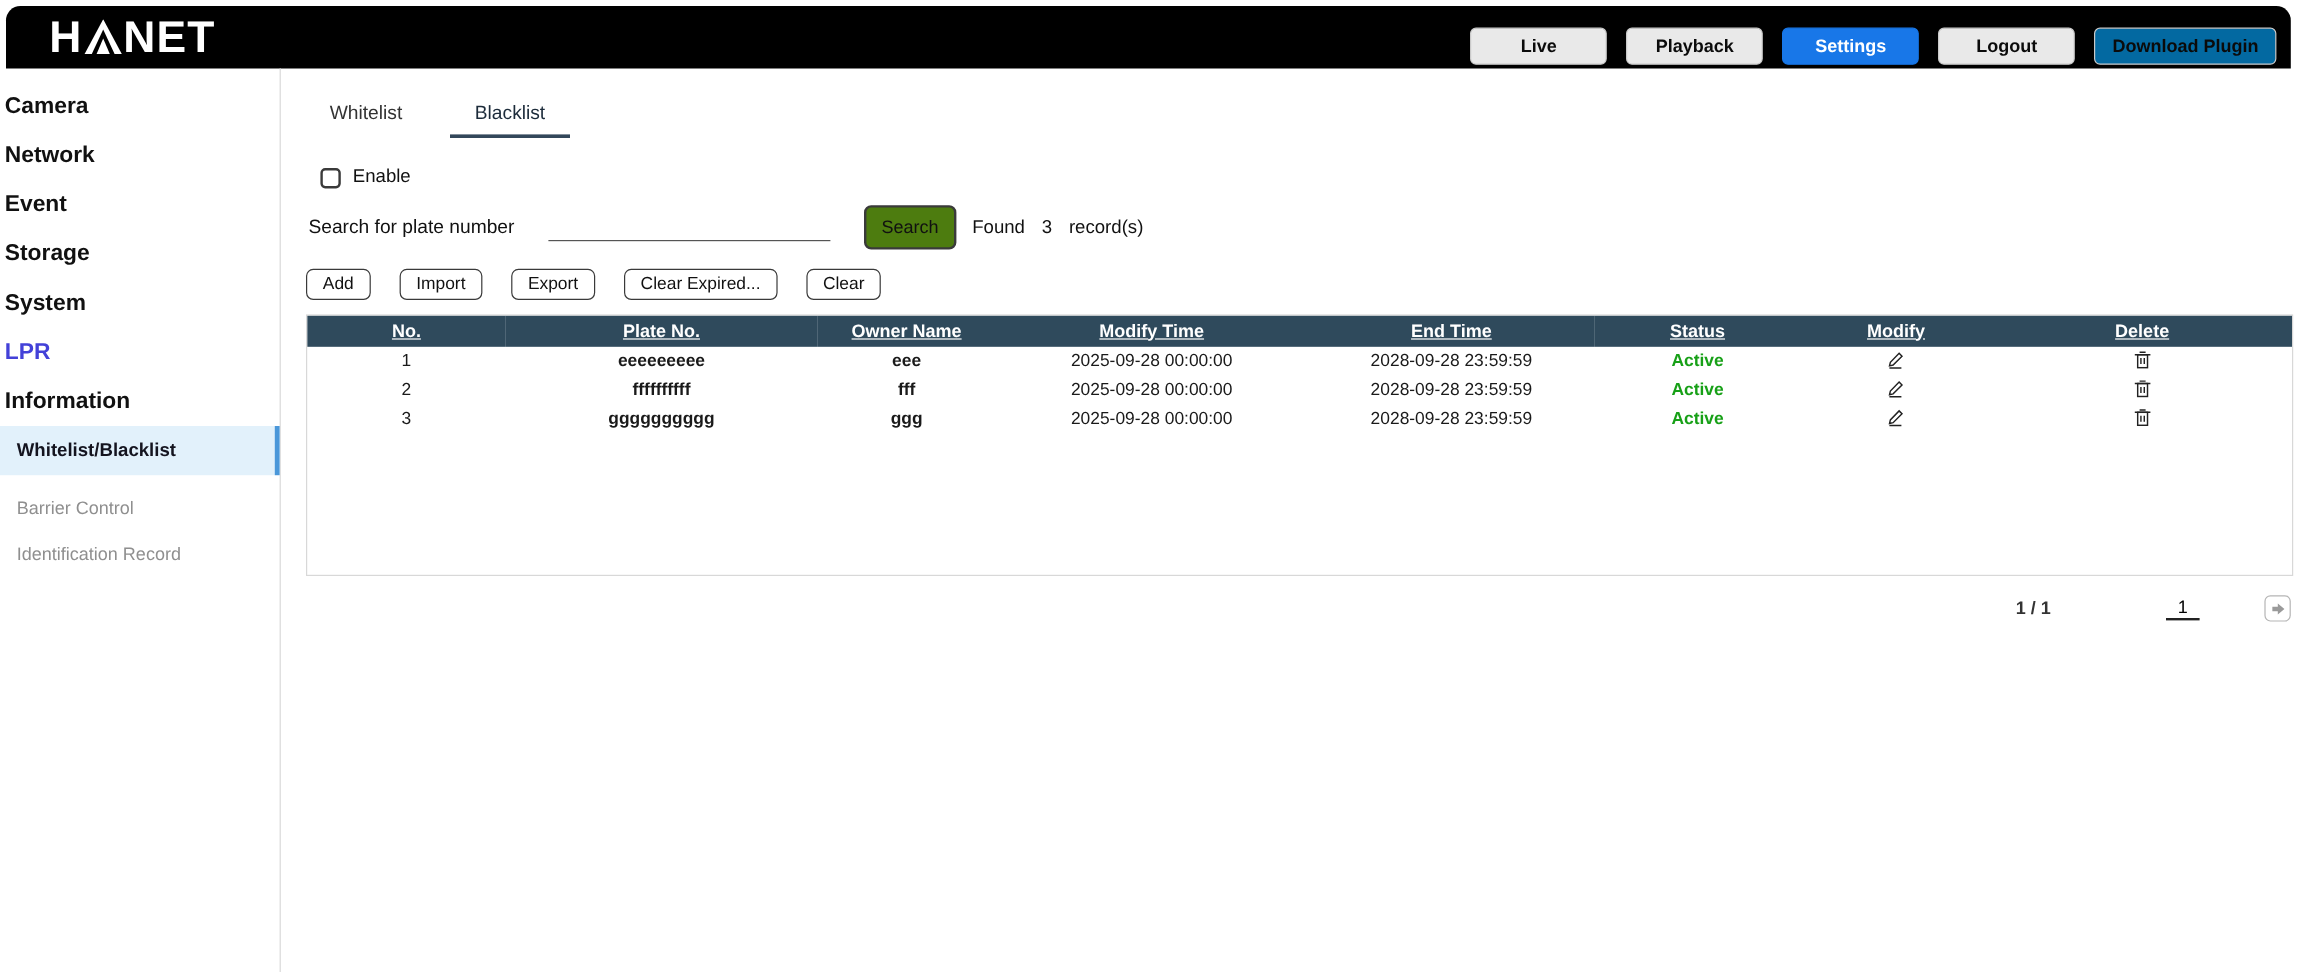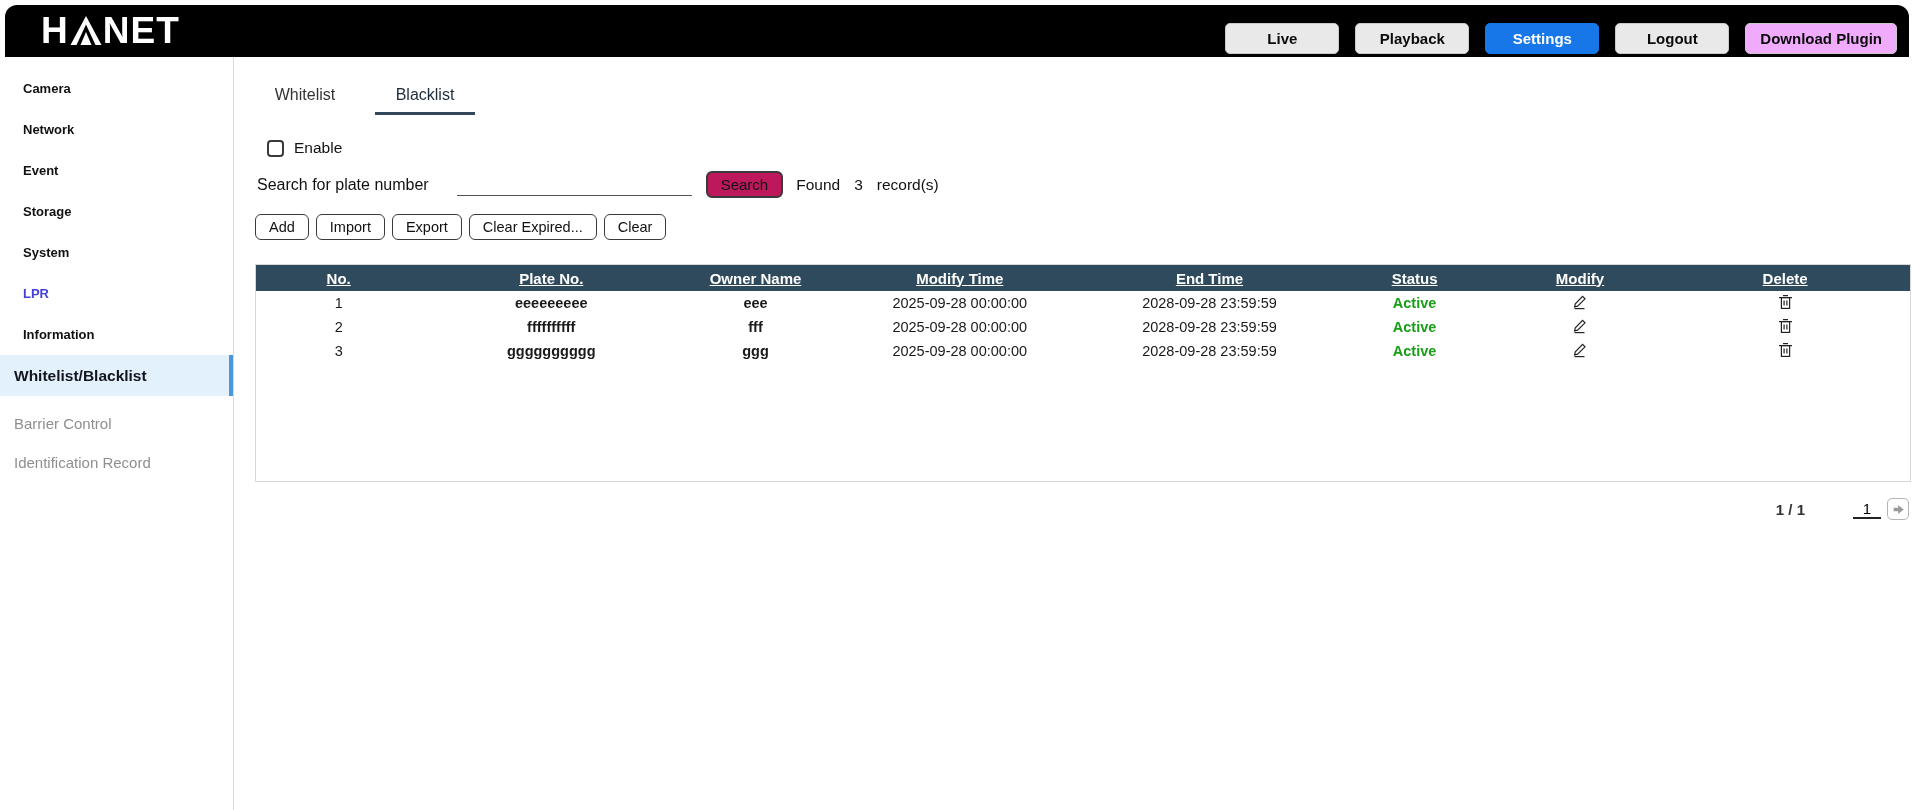--- a/index.html
+++ b/index.html
@@ -18,62 +18,62 @@
   .topbar-inner{height:52px;background:#000;border-radius:12px 12px 0 0;
     display:flex;align-items:center;justify-content:space-between;}
   .logo{display:flex;align-items:flex-end;margin-left:36px;color:#fff;
     font-weight:bold;font-size:37px;letter-spacing:1px;line-height:30px;}
   .logo svg{margin:0 1px;display:block;}
   .top-buttons{display:flex;gap:16px;margin-right:12px;align-self:flex-end;margin-bottom:3px;margin-top:24px;}
   .top-btn{min-width:114px;height:31px;border-radius:5px;border:1px solid #c9c9c9;
     background:#e9e9e9;font-family:inherit;font-weight:bold;font-size:15px;color:#0b0b0b;
     cursor:pointer;padding:0 14px;}
   .top-btn.active{background:var(--accent-blue);border-color:var(--accent-blue);color:#fff;}
-  .top-btn.white{background:#f0abfc;}
+  .top-btn.white{background:#0369a1;}
   
   .page{display:flex;height:753px;}
   .sidebar{width:234px;border-right:1px solid #d9d9d9;padding-top:11px;flex:none;}
-  .side-item{height:41px;line-height:41px;padding-left:23px;font-size:13px;
+  .side-item{height:41px;line-height:41px;padding-left:4px;font-size:19px;
     font-weight:bold;color:#111;cursor:pointer;}
   .side-item.lpr{color:var(--lpr-purple);}
   .sub-item{height:39px;line-height:39px;padding-left:14px;font-size:15px;
     color:#8f8f8f;cursor:pointer;}
   .sub-item.active{height:41px;line-height:41px;background:var(--highlight-bg);
     border-right:4px solid var(--highlight-bar);font-weight:bold;font-size:15.5px;color:#14141f;}
   .gap8{height:8px;}
   
   .main{flex:1;padding:20px 3px 0 21px;}
   .tabs{display:flex;gap:20px;margin-bottom:24px;}
   .tab{width:100px;height:38px;display:flex;align-items:center;justify-content:center;
     font-size:16px;color:#333;cursor:pointer;border-bottom:3px solid transparent;}
   .tab.active{color:#1c2b3a;border-bottom-color:#33475a;}
   .enable-row{display:flex;align-items:center;gap:10px;margin:4px 0 14px 2px;padding-left:10px;}
   .checkbox{width:17px;height:17px;border:2px solid #3a3a3a;border-radius:4px;background:#fff;cursor:pointer;}
   .enable-label{font-size:15.5px;color:#111;}
   .search-row{display:flex;align-items:center;margin:0 0 16px 2px;}
   .search-label{font-size:16px;color:#111;}
   .search-input{width:235px;margin-left:28px;border:none;border-bottom:1px solid #555;
     font-family:inherit;font-size:15px;height:22px;outline:none;background:transparent;}
-  .search-btn{margin-left:14px;height:27px;padding:0 13px;background:#be185d;border:2px solid #3a3a3a;
+  .search-btn{margin-left:28px;height:37px;padding:0 13px;background:#4d7c0f;border:2px solid #3a3a3a;
     border-radius:6px;font-family:inherit;font-size:15px;color:#111;cursor:pointer;}
   .found{display:flex;align-items:center;font-size:15.5px;color:#111;margin-left:13px;gap:14px;}
-  .actions-row{display:flex;gap:7px;margin-bottom:24px;}
+  .actions-row{display:flex;gap:24px;margin-bottom:12px;}
   .action-btn{height:26px;padding:0 13px;background:#fff;border:1.5px solid #3a3a3a;
     border-radius:6px;font-family:inherit;font-size:14.5px;color:#111;cursor:pointer;}
   
   .table-wrap{border:1px solid #d8d8d8;height:218px;overflow:hidden;}
   table{width:100%;border-collapse:collapse;table-layout:fixed;}
   thead th{background:var(--header-bg);color:#fff;font-size:15px;font-weight:bold;
     height:26px;text-align:center;text-decoration:underline;}
   tbody td{height:24px;text-align:center;font-size:14.5px;color:#1a1a1a;}
   td.bold{font-weight:bold;}
   td.status{color:var(--status-active-green);font-weight:bold;}
   .icon-btn{background:none;border:none;cursor:pointer;padding:1px 2px;line-height:0;}
   
-  .pager{display:flex;align-items:center;justify-content:flex-end;margin-top:16px;padding-right:2px;}
+  .pager{display:flex;align-items:center;justify-content:flex-end;margin-top:16px;padding-right:2px;gap:48px;}
   .pager-count{font-size:15px;color:#333;font-weight:bold;}
   .pager-input{width:28px;margin-left:48px;border:none;border-bottom:2px solid #222;
     text-align:center;font-family:inherit;font-size:15px;outline:none;}
   .pager-next{width:22px;height:22px;margin-left:6px;border:1px solid #b5b5b5;border-radius:5px;
     background:#fff;cursor:pointer;display:flex;align-items:center;justify-content:center;padding:0;}
 </style>
 </head>
 <body>
 
 <div class="topbar">

